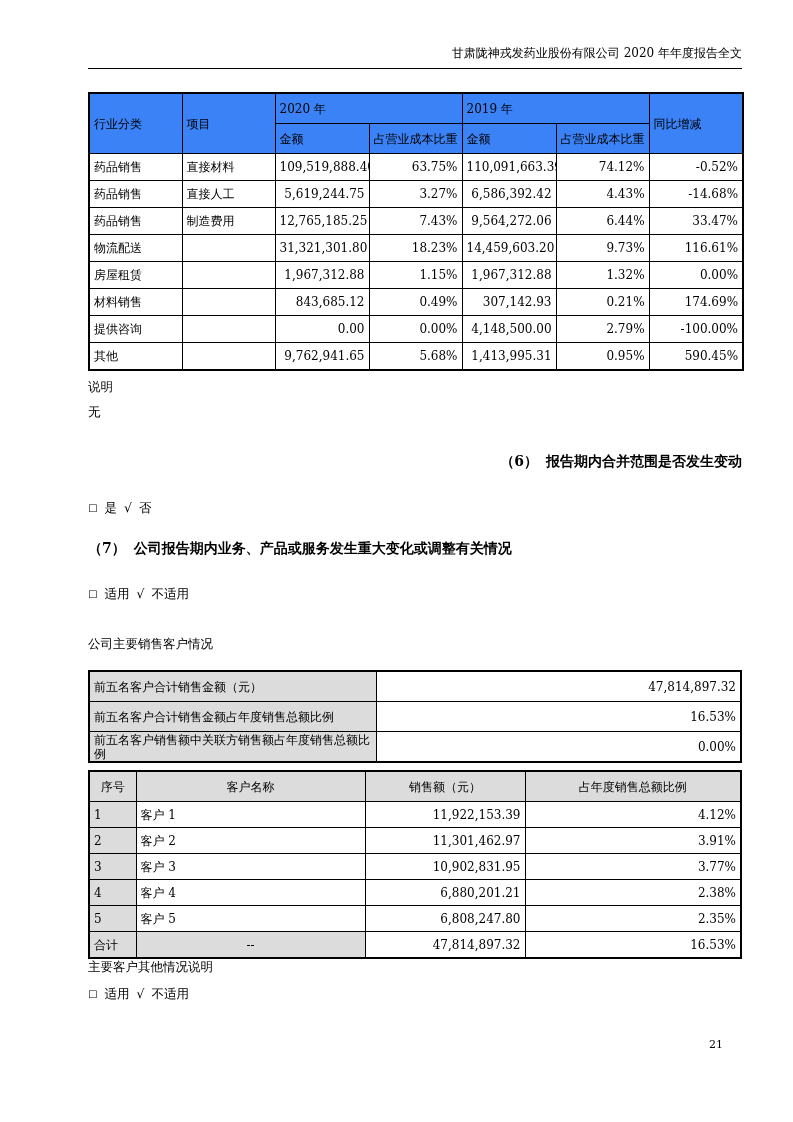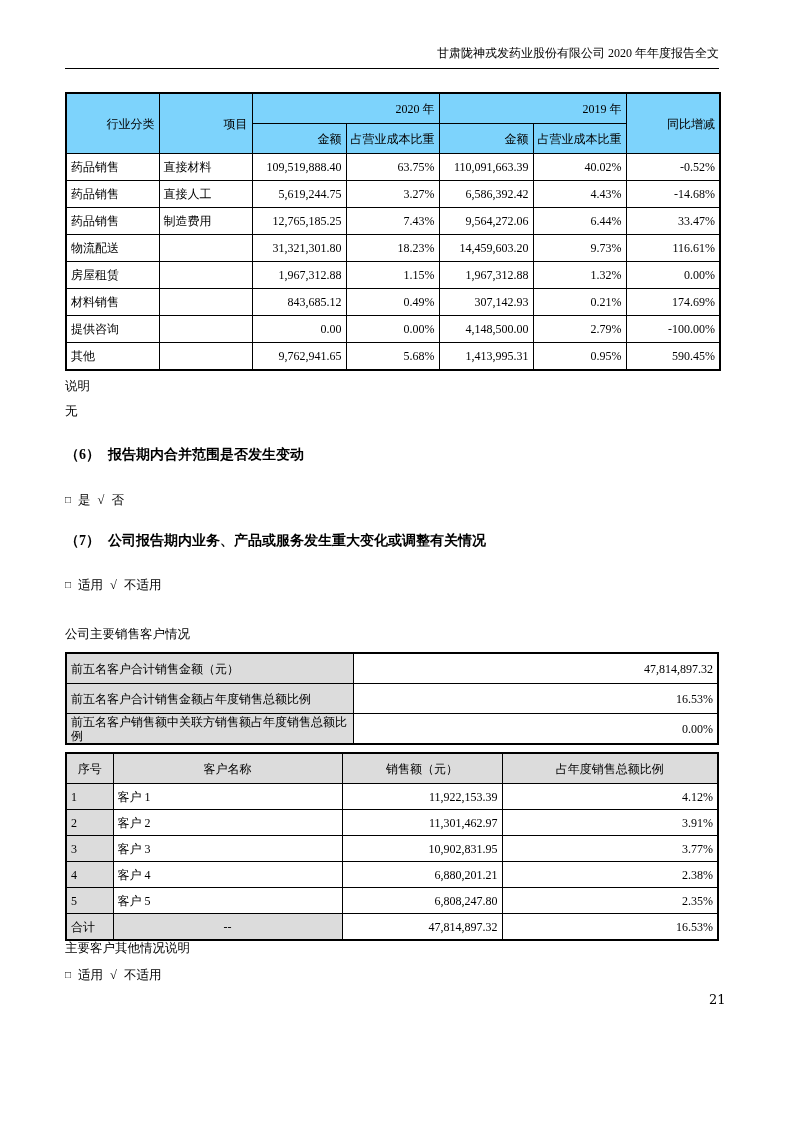--- a/index.html
+++ b/index.html
@@ -1,72 +1,72 @@
 <!DOCTYPE html>
 <html><head>
 <meta charset="utf-8">
 <style>
   html, body { margin:0; padding:0; background:#ffffff; }
   body { font-family:"DejaVu Serif","Liberation Serif",serif; color:#000; }
   .page { position:relative; width:793px; height:1122px; background:#fff; overflow:hidden; }
-  .content { position:absolute; left:65px; top:0; width:654px;font-family:Liberation Serif, serif; }
+  .content { position:absolute; left:88px; top:0; width:654px; }
 
   .doc-header { padding-top:46px; padding-bottom:7px; border-bottom:1px solid #000;
                 text-align:right; font-size:12px; line-height:15px; }
 
   table { border-collapse:collapse; table-layout:fixed; width:654px; font-size:12px;
           border:2px solid #000; }
   th, td { border:1px solid #000; font-weight:normal; padding:0 4px; overflow:hidden;
            vertical-align:middle; line-height:14px; }
 
   
   .t1 { margin-top:23px; }
-  .t1 th { background:#7dd3fc; text-align:right; height:29px; }
+  .t1 th { background:#3b82f6; text-align:left; height:29px; }
   .t1 td { height:26px; }
   .t1 .c-text { text-align:left; }
   .t1 .c-num  { text-align:right; }
 
   .note-line { font-size:12.5px; line-height:15px; }
   .note-label { margin-top:8px; }
   .note-value { margin-top:10px; }
 
   .sec-heading { font-size:14px; font-weight:bold; line-height:17px; }
-  .mt-s6h { margin-top:27px; }
+  .mt-s6h { margin-top:34px;text-align:right; }
   .mt-s6c { margin-top:30px; }
   .mt-s7h { margin-top:24px; }
   .mt-s7c { margin-top:29px; }
   .mt-s8h { margin-top:22px; }
   .sec-num { margin-right:8px; }
 
   .check-line { font-size:12.5px; line-height:15px; }
   .check-line .box { font-size:10px; display:inline-block; transform:translateY(-1px); }
   .check-line .gap { margin-right:7px; }
 
   .caption { font-size:12.5px; line-height:15px; }
   .mt-cap1 { margin-top:34px; }
   .mt-cap2 { margin-top:8px; }
   .mt-cap3 { }
   .mt-ckbot { margin-top:12px; }
 
   
-  .t2 { margin-top:10px;padding-left:24px; }
+  .t2 { margin-top:19px;padding-left:24px; }
   .t2 td { height:29px; }
   .t2 .lbl { background:#dcdcdc; text-align:left; }
   .t2 .val { text-align:right; }
 
   
   .t3 { margin-top:7px; }
   .t3 th { background:#dcdcdc; text-align:center; height:29px; }
   .t3 td { height:25px; }
   .t3 .seq  { background:#dcdcdc; text-align:left; }
   .t3 .name { text-align:left; }
   .t3 .num  { text-align:right; }
   .t3 .total-name { background:#dcdcdc; text-align:center; }
 
-  .page-number { position:absolute; left:709px; top:992px; font-size:13px; }
+  .page-number { position:absolute; left:709px; top:1038px; font-size:11px; }
 </style>
 </head>
 <body>
 
 <div class="page">
   <div class="content">
 
     <div class="doc-header">甘肃陇神戎发药业股份有限公司 2020 年年度报告全文</div>
 
     <table class="t1">
@@ -95,21 +95,21 @@
         </tr>
       </thead>
       <tbody>
 
           <tr>
             <td class="c-text">药品销售</td>
             <td class="c-text">直接材料</td>
             <td class="c-num">109,519,888.40</td>
             <td class="c-num">63.75%</td>
             <td class="c-num">110,091,663.39</td>
-            <td class="c-num">40.02%</td>
+            <td class="c-num">74.12%</td>
             <td class="c-num">-0.52%</td>
           </tr>
 
           <tr>
             <td class="c-text">药品销售</td>
             <td class="c-text">直接人工</td>
             <td class="c-num">5,619,244.75</td>
             <td class="c-num">3.27%</td>
             <td class="c-num">6,586,392.42</td>
             <td class="c-num">4.43%</td>

